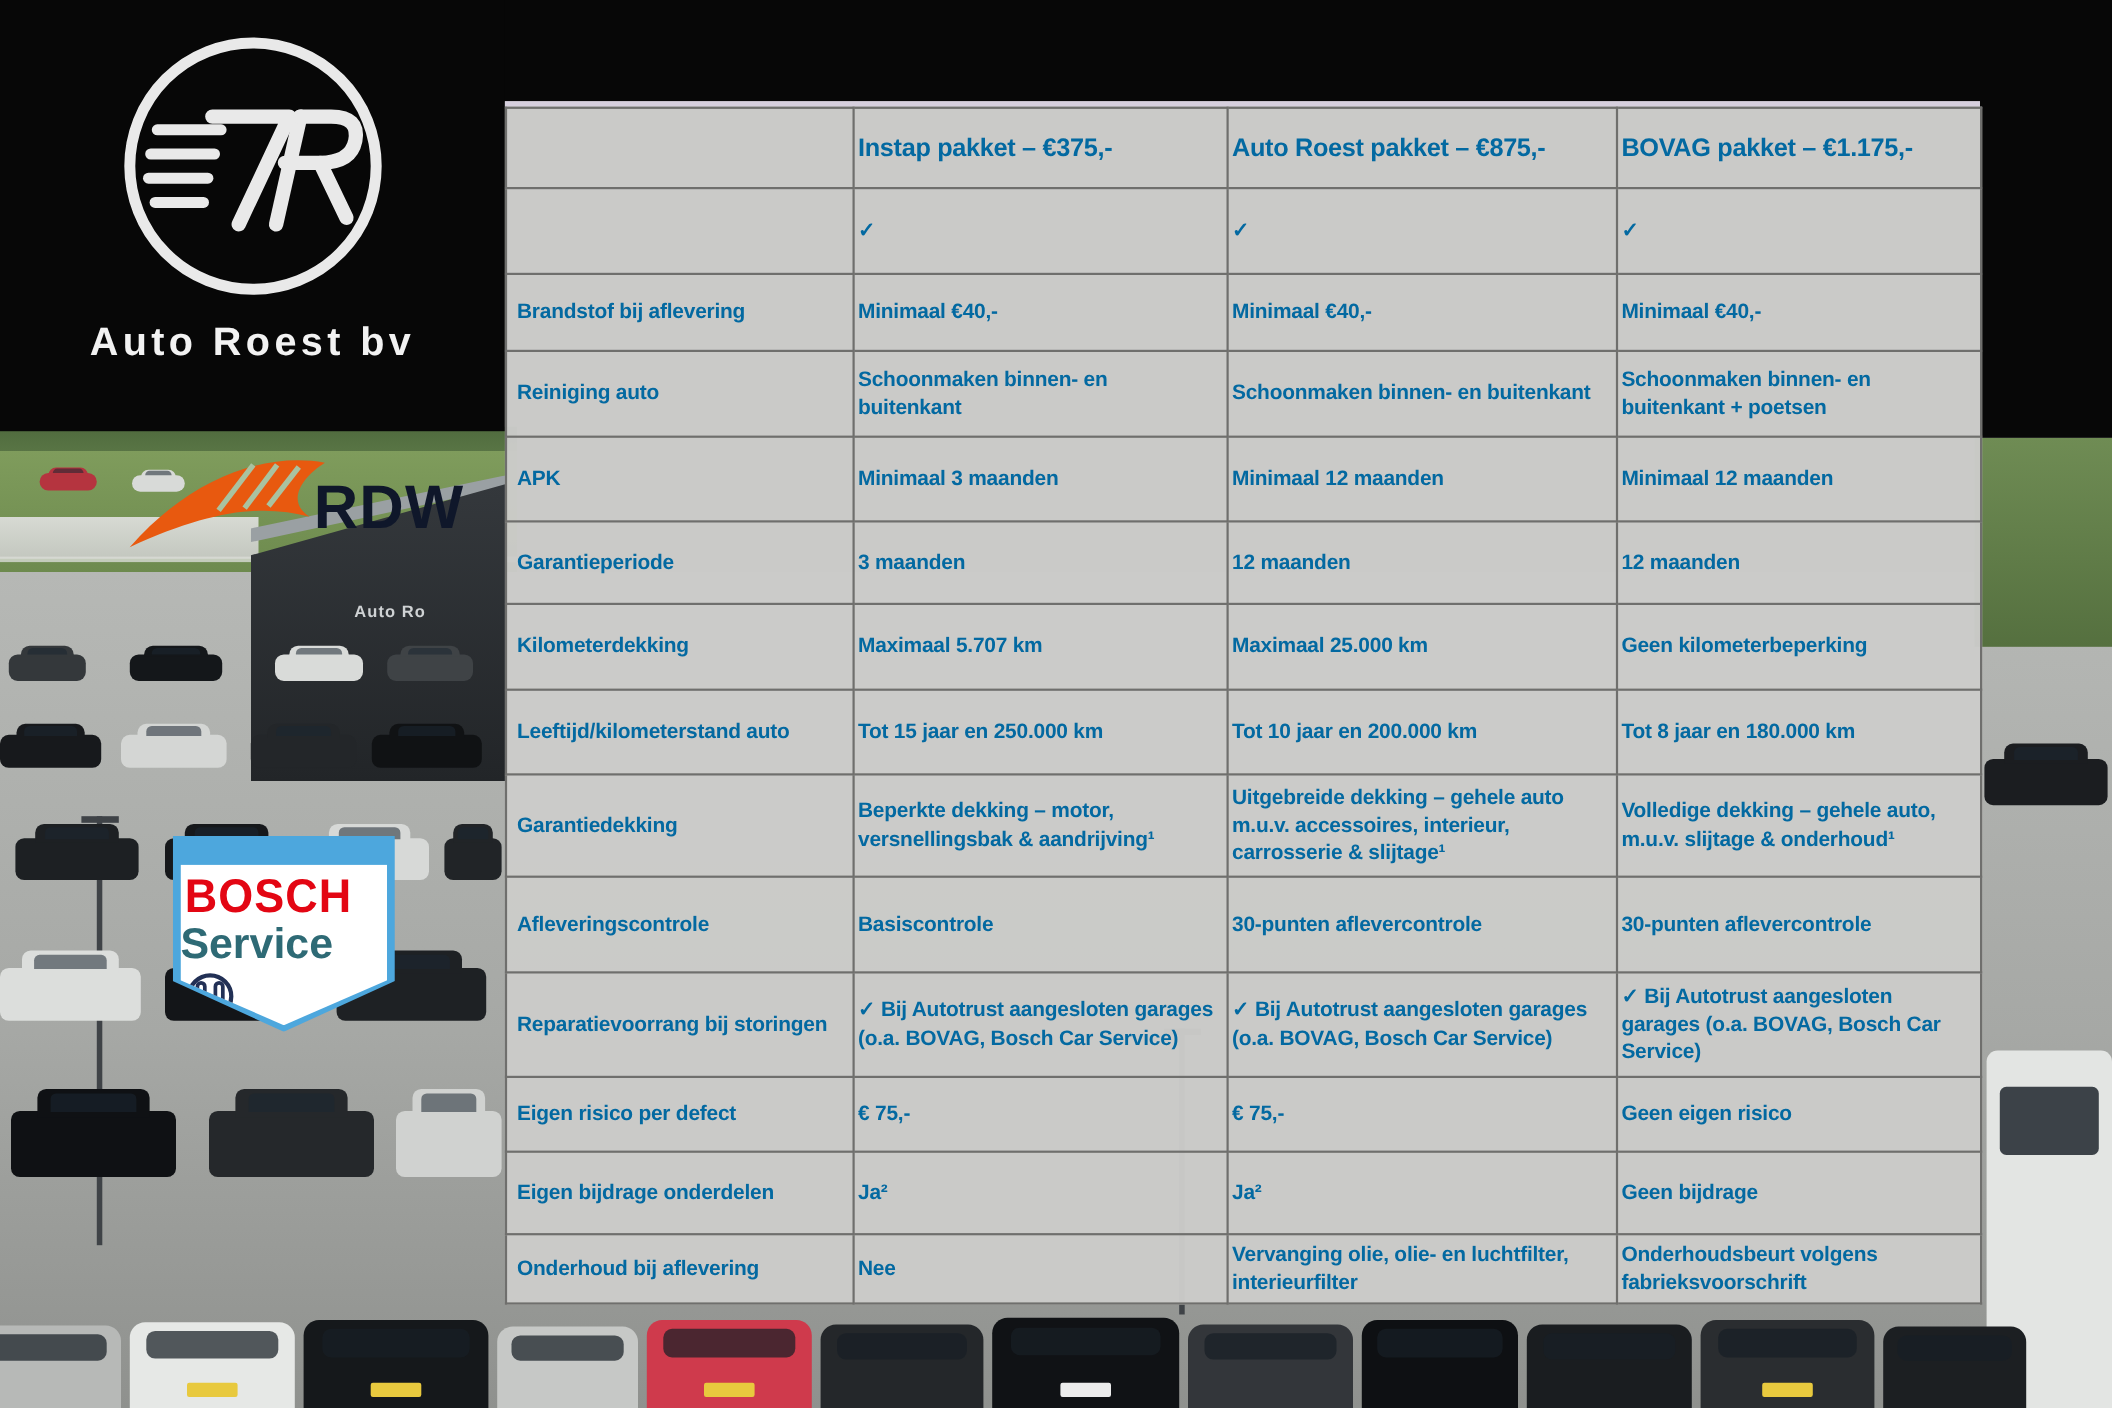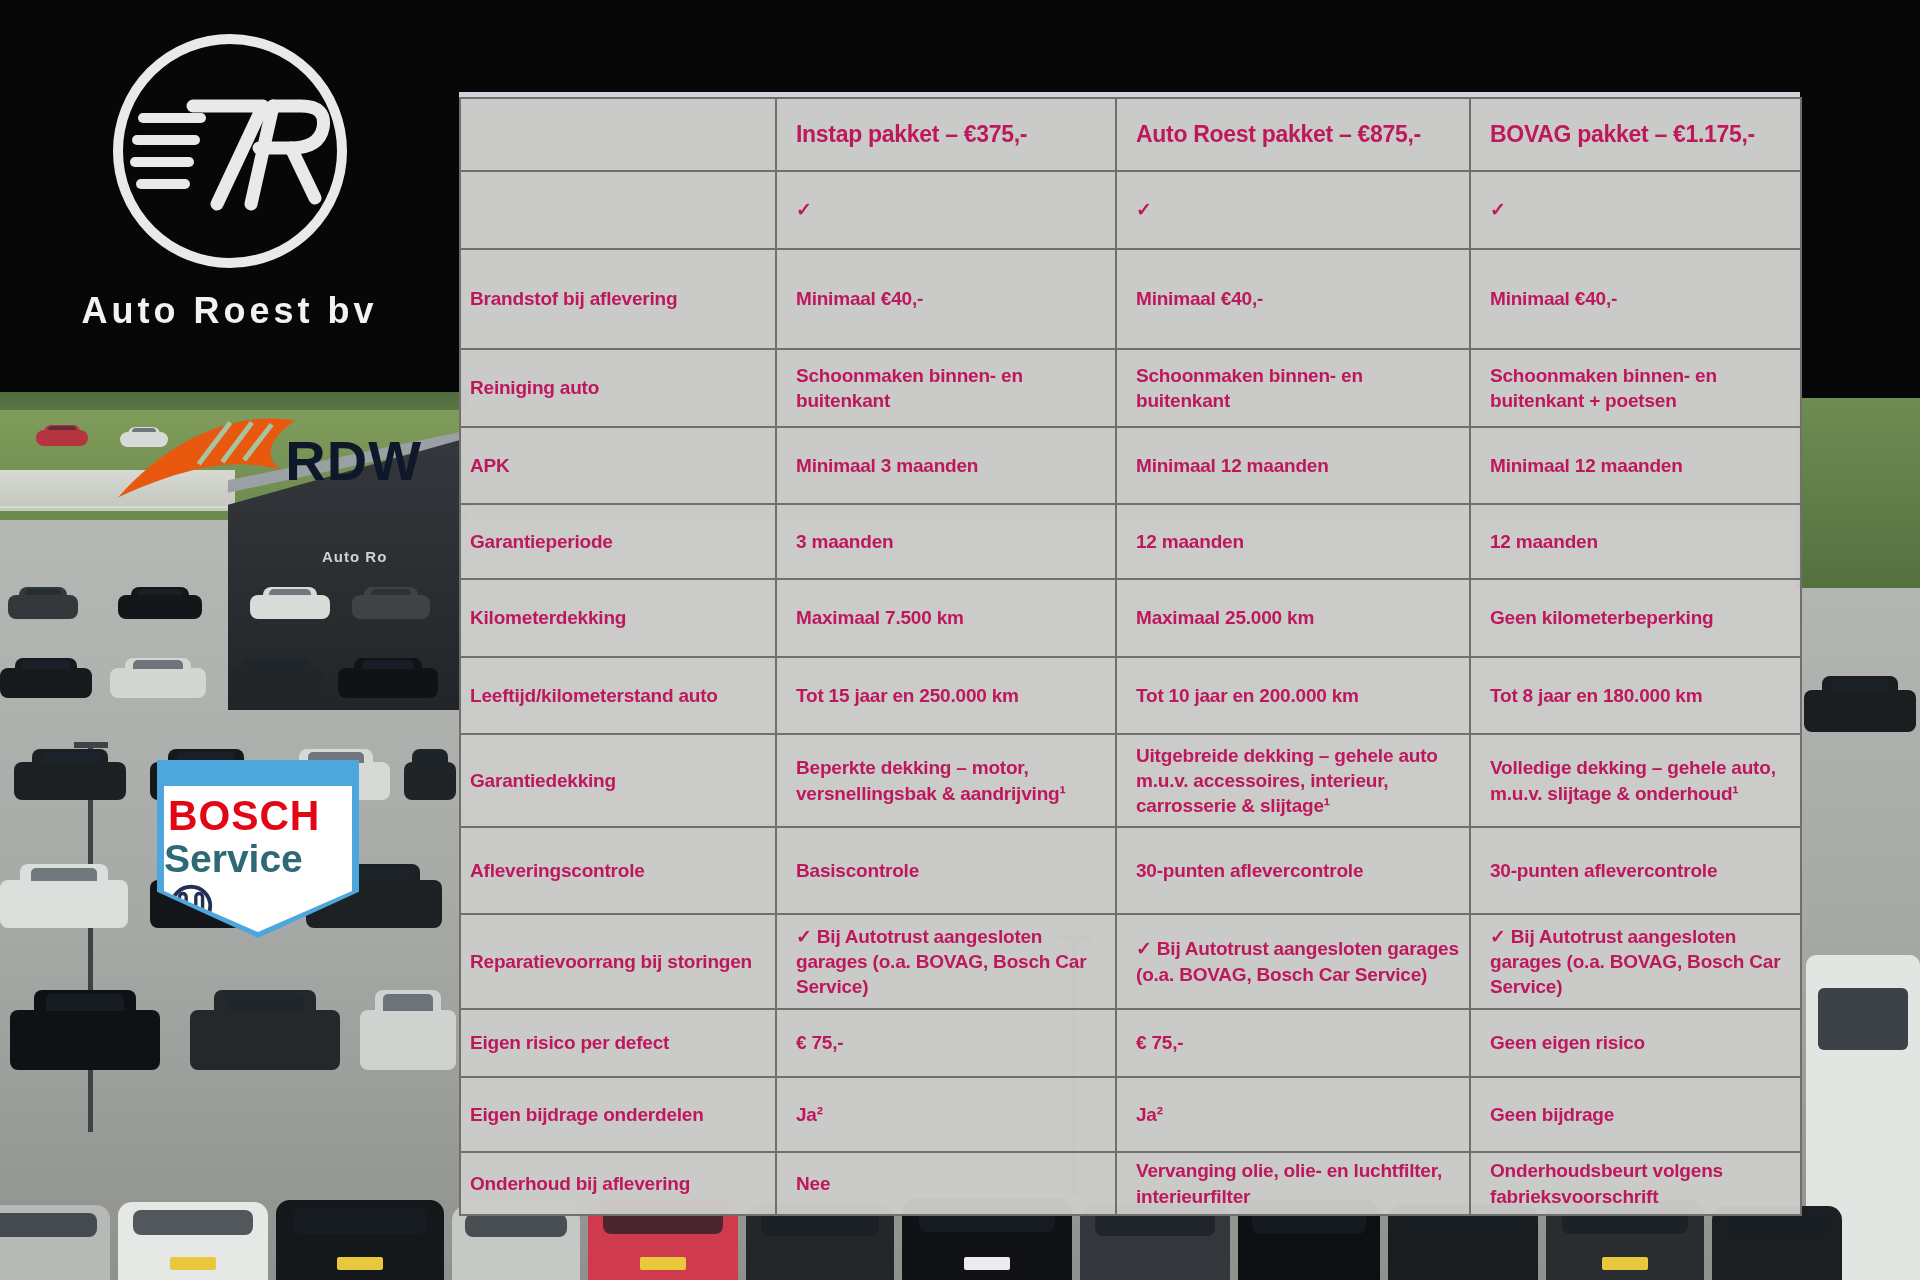--- a/index.html
+++ b/index.html
@@ -63,27 +63,27 @@
   .bosch-inner{position:absolute;left:7px;right:7px;top:26px;bottom:6px;background:#fff;
                clip-path:polygon(0 0,100% 0,100% 72%,50% 100%,0 72%);
                display:flex;flex-direction:column;align-items:flex-start;}
   .bosch-word{font-size:43px;font-weight:800;color:#e30613;letter-spacing:1px;line-height:1;margin-top:8px;
               transform:scaleX(.95);}
   .bosch-service{font-size:39px;font-weight:bold;color:#2e6a75;line-height:1;margin-top:2px;}
 
   
   .pkg-wrap{position:absolute;left:459px;top:92px;width:1341px;z-index:5;border-top:5px solid #d6cfdd;}
   table.pkg{border-collapse:collapse;table-layout:fixed;width:1341px;background:rgba(203,203,201,.97);}
-  table.pkg td{border:2px solid #6f6f6d;vertical-align:middle;color:#be185d;
-               font-weight:bold;font-size:19px;line-height:1.32;padding:4px 10px 4px 19px;
+  table.pkg td{border:2px solid #6f6f6d;vertical-align:middle;color:#0369a1;
+               font-weight:bold;font-size:19px;line-height:1.32;padding:4px 10px 4px 3px;
                letter-spacing:-0.2px;word-wrap:break-word;}
   table.pkg thead td{font-size:23px;letter-spacing:-0.3px;}
   table.pkg td.label-cell{padding-left:9px;}
   thead tr{height:73px;}
-  tbody tr:nth-child(1){height:78px;}  tbody tr:nth-child(2){height:100px;}
+  tbody tr:nth-child(1){height:78px;}  tbody tr:nth-child(2){height:70px;}
   tbody tr:nth-child(3){height:78px;}  tbody tr:nth-child(4){height:77px;}
   tbody tr:nth-child(5){height:75px;}  tbody tr:nth-child(6){height:78px;}
   tbody tr:nth-child(7){height:77px;}  tbody tr:nth-child(8){height:93px;}
   tbody tr:nth-child(9){height:87px;margin-top:24px;}  tbody tr:nth-child(10){height:95px;}
   tbody tr:nth-child(11){height:68px;} tbody tr:nth-child(12){height:75px;}
   tbody tr:nth-child(13){height:63px;}
 </style>
 </head>
 <body>
 
@@ -266,21 +266,21 @@
             <td class="value-cell">Minimaal 12 maanden</td>
           </tr>
           <tr>
             <td class="label-cell">Garantieperiode</td>
             <td class="value-cell">3 maanden</td>
             <td class="value-cell">12 maanden</td>
             <td class="value-cell">12 maanden</td>
           </tr>
           <tr>
             <td class="label-cell">Kilometerdekking</td>
-            <td class="value-cell">Maximaal 7.500 km</td>
+            <td class="value-cell">Maximaal 5.707 km</td>
             <td class="value-cell">Maximaal 25.000 km</td>
             <td class="value-cell">Geen kilometerbeperking</td>
           </tr>
           <tr>
             <td class="label-cell">Leeftijd/kilometerstand auto</td>
             <td class="value-cell">Tot 15 jaar en 250.000 km</td>
             <td class="value-cell">Tot 10 jaar en 200.000 km</td>
             <td class="value-cell">Tot 8 jaar en 180.000 km</td>
           </tr>
           <tr>

